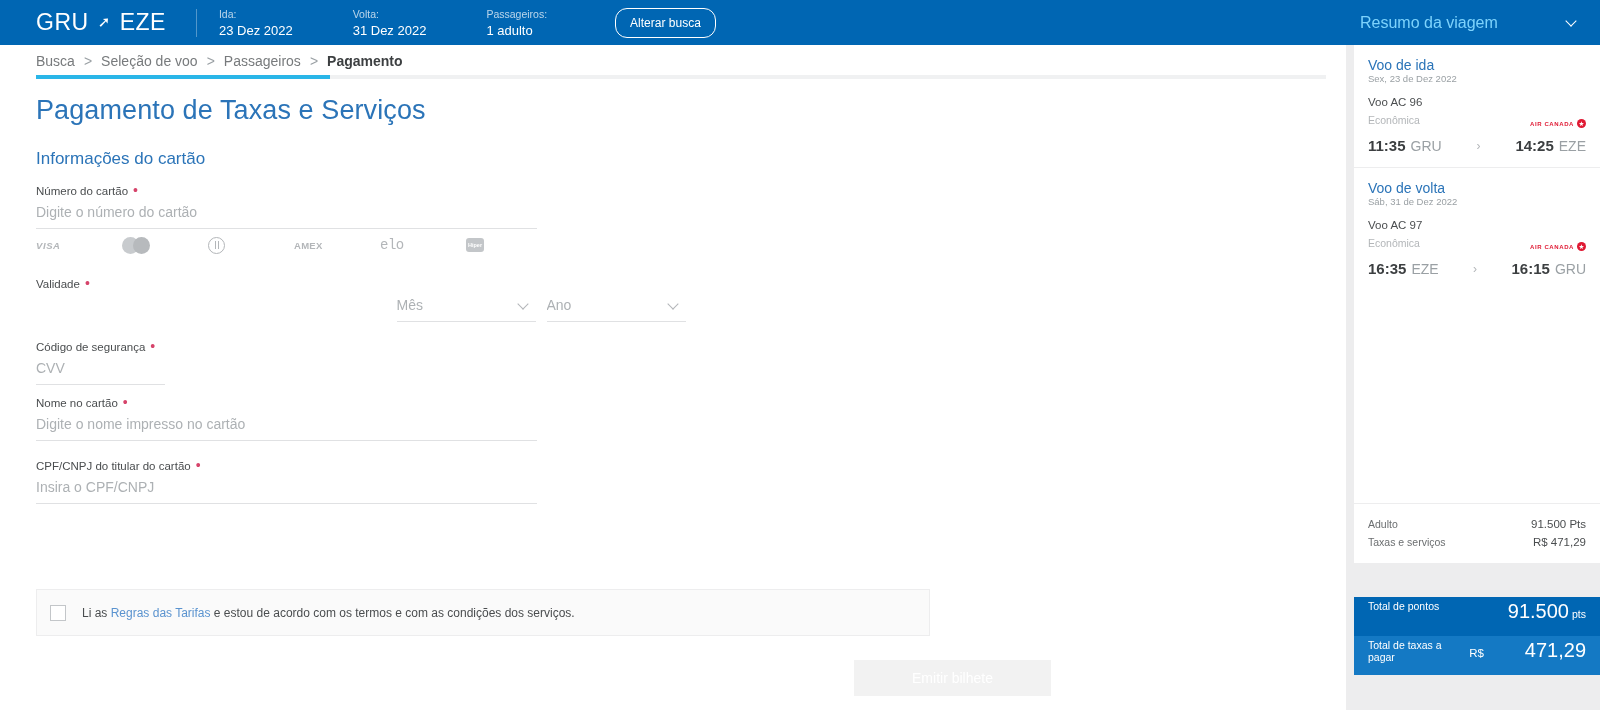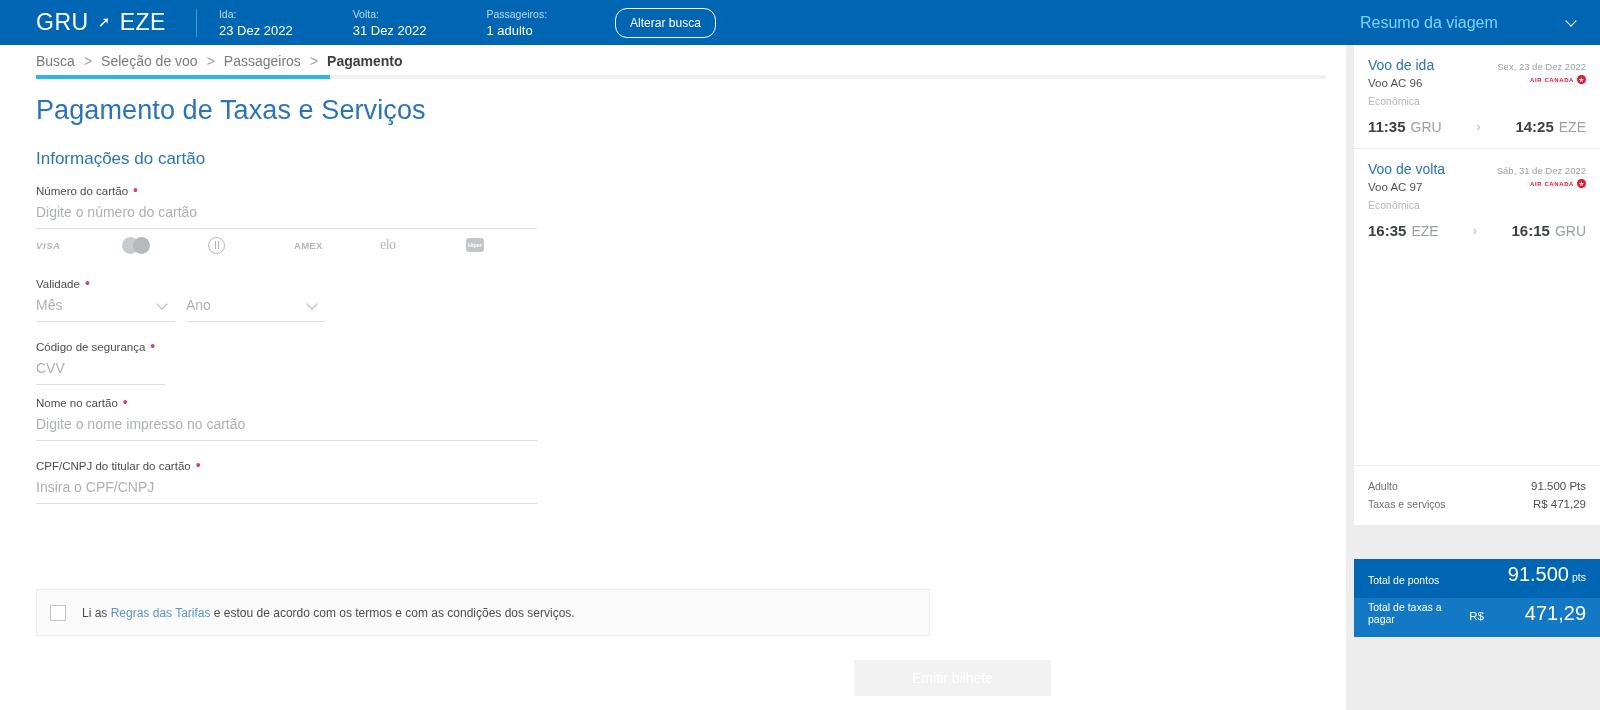--- a/index.html
+++ b/index.html
@@ -95,28 +95,28 @@
   .mc-logo { position: relative; width: 28px; height: 17px; }
   .mc-logo i { position: absolute; top: 0; width: 17px; height: 17px; border-radius: 50%; background: #c8cbce; }
   .mc-logo i.l { left: 0; }
   .mc-logo i.r { left: 11px; background: #b7babd; }
   .diners-logo {
     width: 17px; height: 17px; border-radius: 50%;
     border: 1.6px solid #b3b6b9; display: flex; align-items: center; justify-content: center;
   }
   .diners-logo b { display: block; width: 4px; height: 8px; border-left: 1.6px solid #b3b6b9; border-right: 1.6px solid #b3b6b9; }
   .amex-logo { font-size: 9.5px; font-weight: bold; color: #b3b6b9; letter-spacing: 0.3px; }
-  .elo-logo { font-size: 14px; color: #b3b6b9; letter-spacing: -0.5px; font-family: Liberation Serif, serif; }
+  .elo-logo { font-size: 14px; color: #b3b6b9; letter-spacing: -0.5px; font-family: Liberation Mono, monospace; }
   .hiper-logo {
     width: 18px; height: 14px; border-radius: 3px; background: #c3c6c9;
     color: #ffffff; font-size: 5.5px; font-weight: bold;
     display: flex; align-items: center; justify-content: center;
   }
 
-  .selects-row { display: flex; gap: 11px; }
+  .selects-row { display: flex; gap: 11px; justify-content: center; }
   .sel-wrap { position: relative; }
   .sel {
     appearance: none; -webkit-appearance: none;
     border: none; border-bottom: 1px solid #e0e1e3; background: transparent;
     outline: none; font-family: inherit; font-size: 14px; color: #adb1b4;
     padding: 7px 26px 8px 0; width: 100%; cursor: pointer;
   }
   .sel-chev {
     position: absolute; right: 8px; top: 10px; width: 9px; height: 9px; pointer-events: none;
   }
@@ -151,43 +151,43 @@
     position: absolute; right: 0; top: 45px;
     width: 254px; height: 665px;
     background: #ededee;
   }
   .sb-card {
     position: absolute; left: 8px; top: 0;
     width: 246px; background: #ffffff;
   }
   .flight { padding: 12px 14px 13px 14px; }
   .flight + .flight { border-top: 1px solid #ededee; }
-  .fl-head { display: flex; align-items: baseline; justify-content: space-between; }
+  .fl-head { display: flex; align-items: baseline; justify-content: space-between; flex-direction: column; }
   .fl-title { font-size: 14px; color: #2b74b8; }
   .fl-date { font-size: 9.5px; color: #9aa0a4; }
-  .fl-sub { display: flex; align-items: flex-start; justify-content: space-between; }
+  .fl-sub { display: flex; align-items: flex-end; justify-content: space-between; margin-top: 8px; }
   .fl-num { font-size: 11.5px; color: #4a4d4f; line-height: 14px; }
   .fl-class { font-size: 10.5px; color: #b3b6b9; line-height: 14px; }
   .ac-logo { display: flex; align-items: center; gap: 3px; margin-top: 2px; }
   .ac-logo .txt { font-size: 6px; font-weight: bold; color: #e01933; letter-spacing: 0.6px; }
   .ac-logo .leaf {
     width: 9px; height: 9px; border-radius: 50%; background: #e01933;
     color: #ffffff; font-size: 6.5px; line-height: 9px; text-align: center;
   }
   .fl-times { display: flex; align-items: center; margin-top: 9px; }
   .tm { font-size: 15px; color: #3c3f41; font-weight: bold; }
   .ap { font-size: 14px; color: #9aa0a4; margin-left: 5px; }
   .arrow { flex: 1; text-align: center; font-size: 12px; color: #b3b6b9; }
 
   .breakdown { padding: 11px 14px 12px 14px; border-top: 1px solid #ededee; }
   .bd-row { display: flex; justify-content: space-between; align-items: flex-start; padding: 3px 0; }
   .bd-label { font-size: 10.5px; color: #6b6e70; }
   .bd-value { font-size: 11.5px; color: #4a4d4f; }
 
-  .total-bar { display: flex; align-items: flex-end; justify-content: space-between; padding: 12px 14px; height: 39px; }
+  .total-bar { display: flex; align-items: flex-start; justify-content: space-between; padding: 3px 14px; height: 39px; }
   .total-bar.pts { background: #0066b3; }
   .total-bar.cash { background: #1479c4; }
   .tb-label { font-size: 10.5px; color: #ffffff; }
   .tb-amount { color: #ffffff; }
   .tb-amount .big { font-size: 20px; margin-left: 38px; }
   .tb-amount .sm { font-size: 10.5px; margin-left: 3px; }
   .tb-amount .cur { font-size: 11.5px; margin-right: 3px; }
 </style>
 </head>
 <body>

